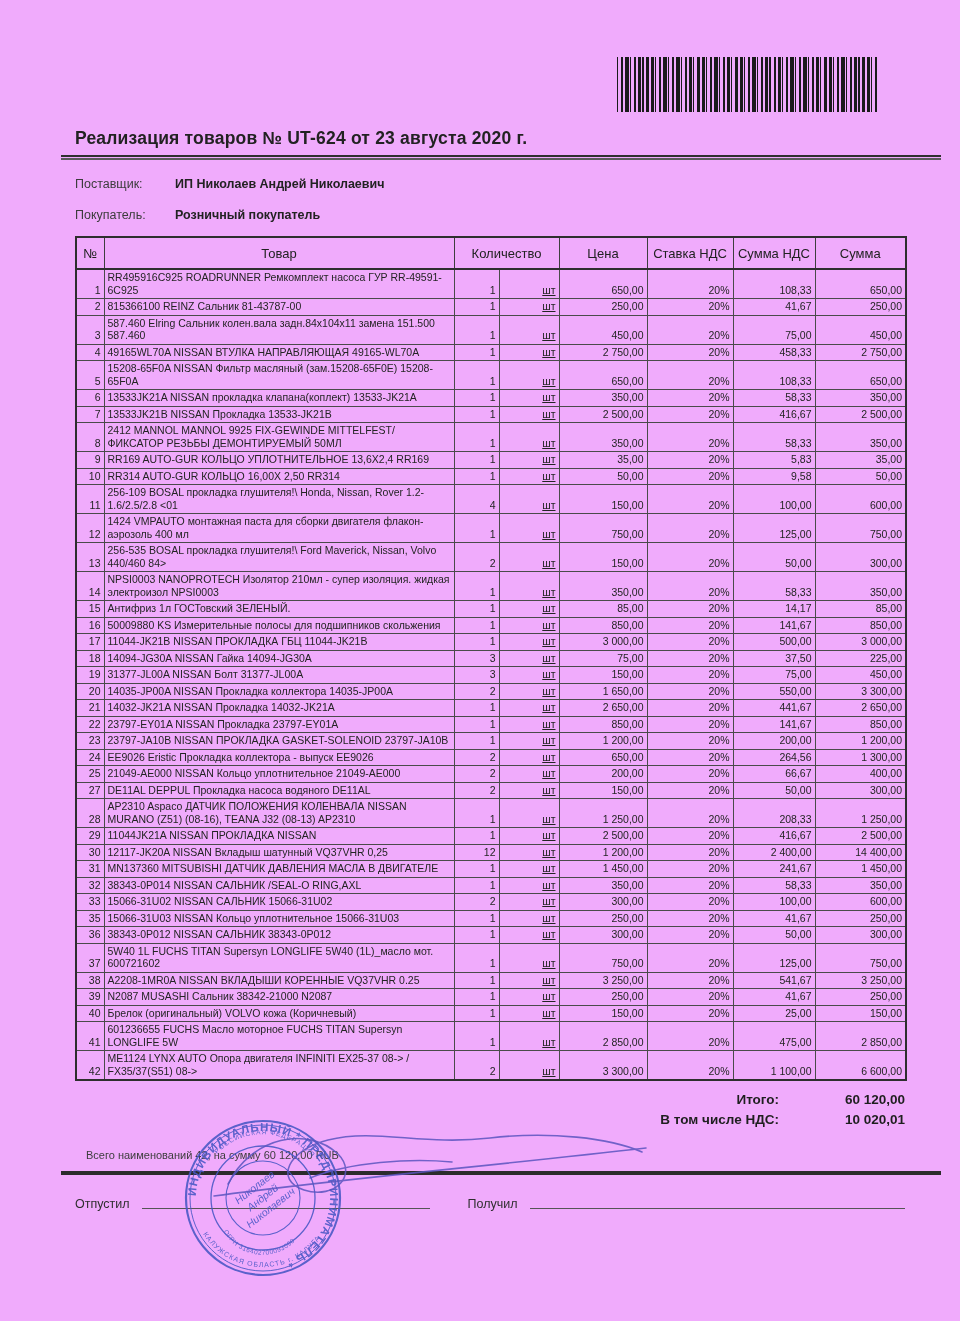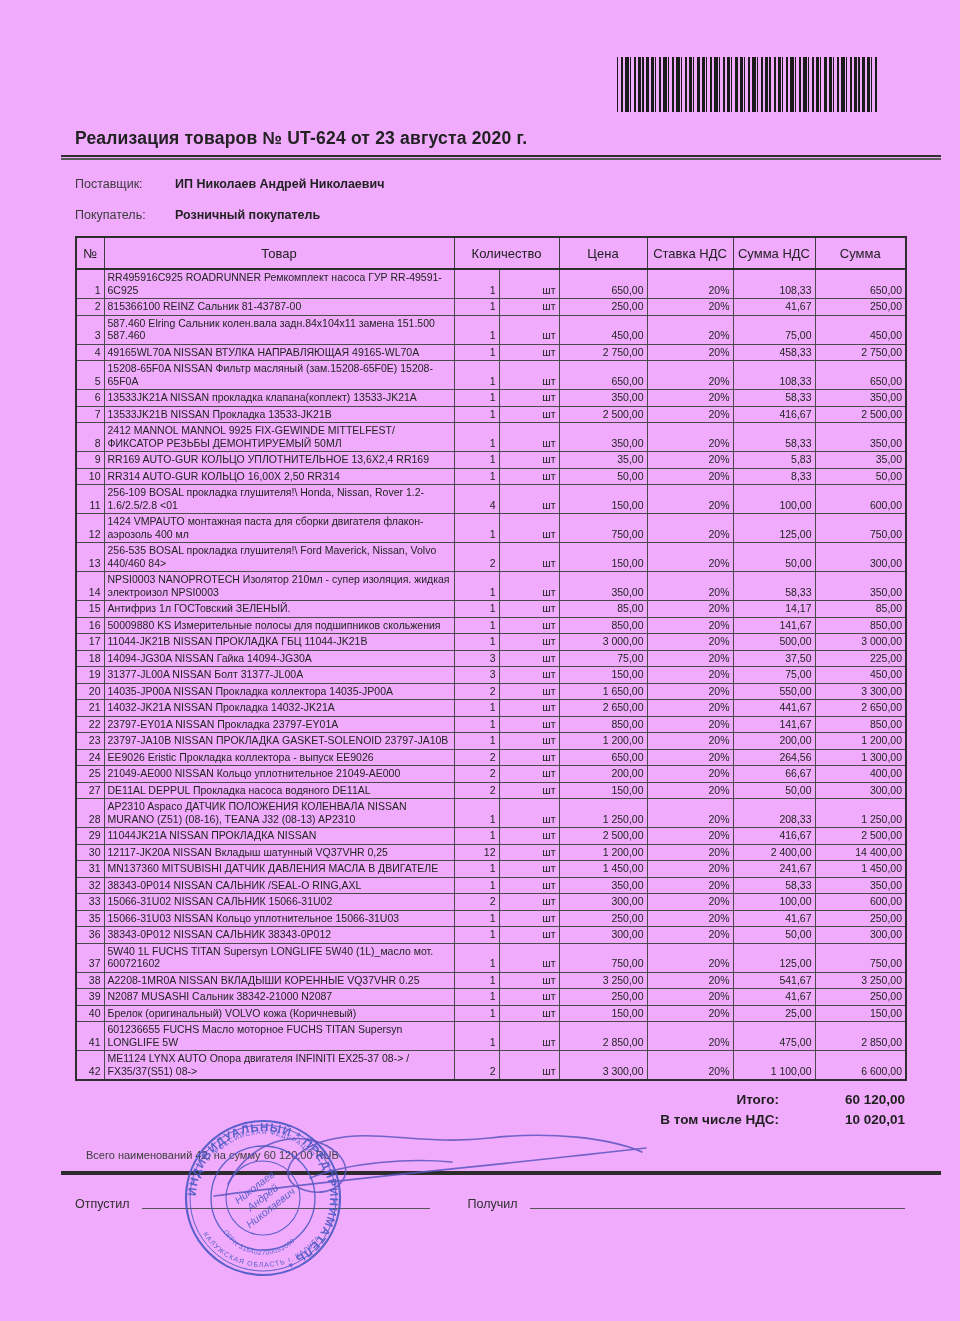--- a/index.html
+++ b/index.html
@@ -22,21 +22,21 @@
   
   table.items{border-collapse:collapse;table-layout:fixed;width:830px;margin-top:14px;
               font-size:10.5px;border:2px solid #2e2e2e;}
   table.items th{border:1px solid #3e3e3e;border-bottom:2px solid #2e2e2e;
                  font-weight:normal;font-size:13px;height:28px;text-align:center;
                  padding:1px 2px;color:#222;}
   table.items td{border:1px solid #4a4a4a;padding:1px 3px 2px 3px;vertical-align:bottom;
                  line-height:12.5px;color:#242424;}
   td.num{text-align:right;padding-right:2px;}
   td.qty{text-align:right;padding-right:5px;}
-  td.unit{text-align:right;padding-right:7px;}
+  td.unit{text-align:right;padding-right:7px;text-decoration:underline;}
   td.price,td.rate,td.vat,td.sum{text-align:right;padding-right:5px;}
   
   .totals{margin-top:11px;display:grid;grid-template-columns:auto 110px;
           justify-content:end;row-gap:5px;font-size:13.5px;font-weight:bold;color:#1f1f1f;}
   .totals .lbl{text-align:right;padding-right:16px;}
   .totals .val{text-align:right;}
   
   .footnote{margin-top:22px;font-size:11px;color:#3d3d3d;margin-left:11px;}
   .words-row{display:flex;align-items:flex-end;margin-top:6px;}
   .amount-words{font-size:13px;font-weight:bold;color:#222;white-space:nowrap;}
@@ -310,21 +310,21 @@
             <td class="vat">5,83</td>
             <td class="sum">35,00</td>
           </tr>
           <tr>
             <td class="num">10</td>
             <td class="item">RR314 AUTO-GUR КОЛЬЦО 16,00Х 2,50 RR314</td>
             <td class="qty">1</td>
             <td class="unit">шт</td>
             <td class="price">50,00</td>
             <td class="rate">20%</td>
-            <td class="vat">8,33</td>
+            <td class="vat">9,58</td>
             <td class="sum">50,00</td>
           </tr>
           <tr>
             <td class="num">11</td>
             <td class="item">256-109 BOSAL прокладка глушителя!\ Honda, Nissan, Rover 1.2-1.6/2.5/2.8 &lt;01</td>
             <td class="qty">4</td>
             <td class="unit">шт</td>
             <td class="price">150,00</td>
             <td class="rate">20%</td>
             <td class="vat">100,00</td>

